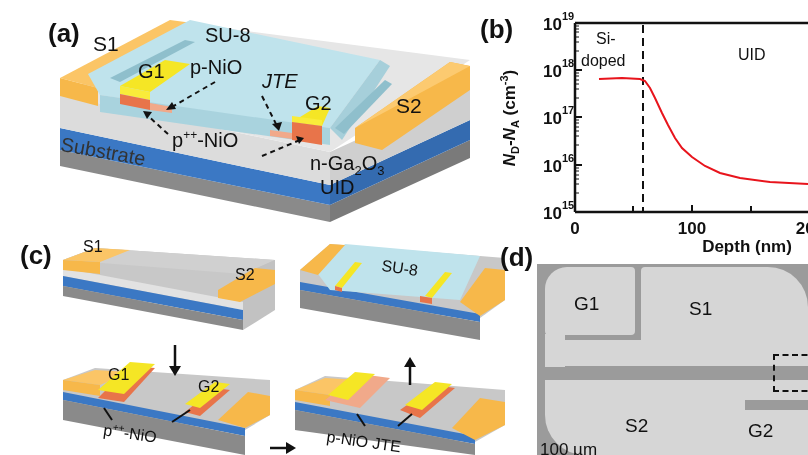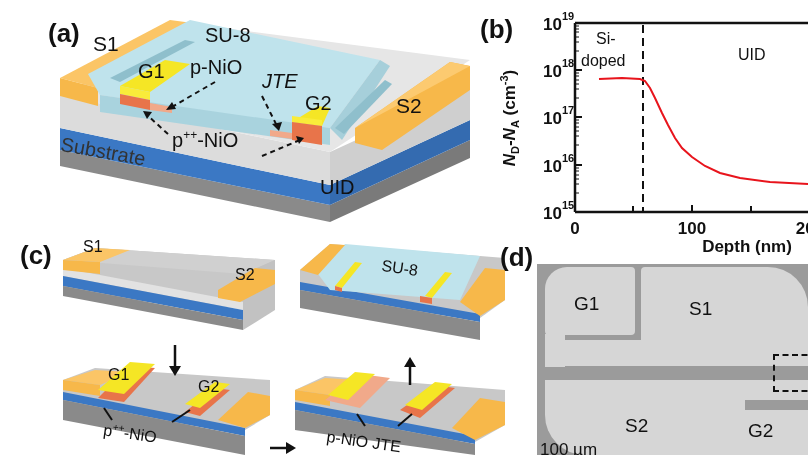--- a/index.html
+++ b/index.html
@@ -68,20 +68,23 @@
   <div class="lbl" style="left:205px;top:24px;font-size:20px;">SU-8</div>
   <div class="lbl" style="left:138px;top:60px;font-size:20px;">G1</div>
   <div class="lbl" style="left:190px;top:56px;font-size:20px;">p-NiO</div>
   <div class="lbl" style="left:262px;top:70px;font-size:20px;font-style:italic;">JTE</div>
   <div class="lbl" style="left:305px;top:92px;font-size:20px;">G2</div>
   <div class="lbl" style="left:396px;top:94px;font-size:21px;">S2</div>
   <div class="lbl" style="left:172px;top:128px;font-size:20px;">
     <span>p</span><sup style="font-size:12px;">++</sup><span>-NiO</span>
   </div>
   <div class="lbl" style="left:63px;top:133px;font-size:20px;color:#333;transform:rotate(10deg);transform-origin:left top;">Substrate</div>
+  <div class="lbl" style="left:310px;top:152px;font-size:20px;">
+    <span>n-Ga</span><sub style="font-size:13px;">2</sub><span>O</span><sub style="font-size:13px;">3</sub>
+  </div>
   <div class="lbl" style="left:320px;top:176px;font-size:20px;">UID</div>
 </div>
 
 <div class="panel" style="left:470px;top:0;width:338px;height:240px;">
   <svg width="338" height="240">
 
     <line x1="105" y1="23" x2="338" y2="23" stroke="#111" stroke-width="2.5"></line>
     <line x1="105" y1="23" x2="105" y2="212" stroke="#111" stroke-width="2.5"></line>
     <line x1="105" y1="212" x2="338" y2="212" stroke="#111" stroke-width="2.5"></line>
 

